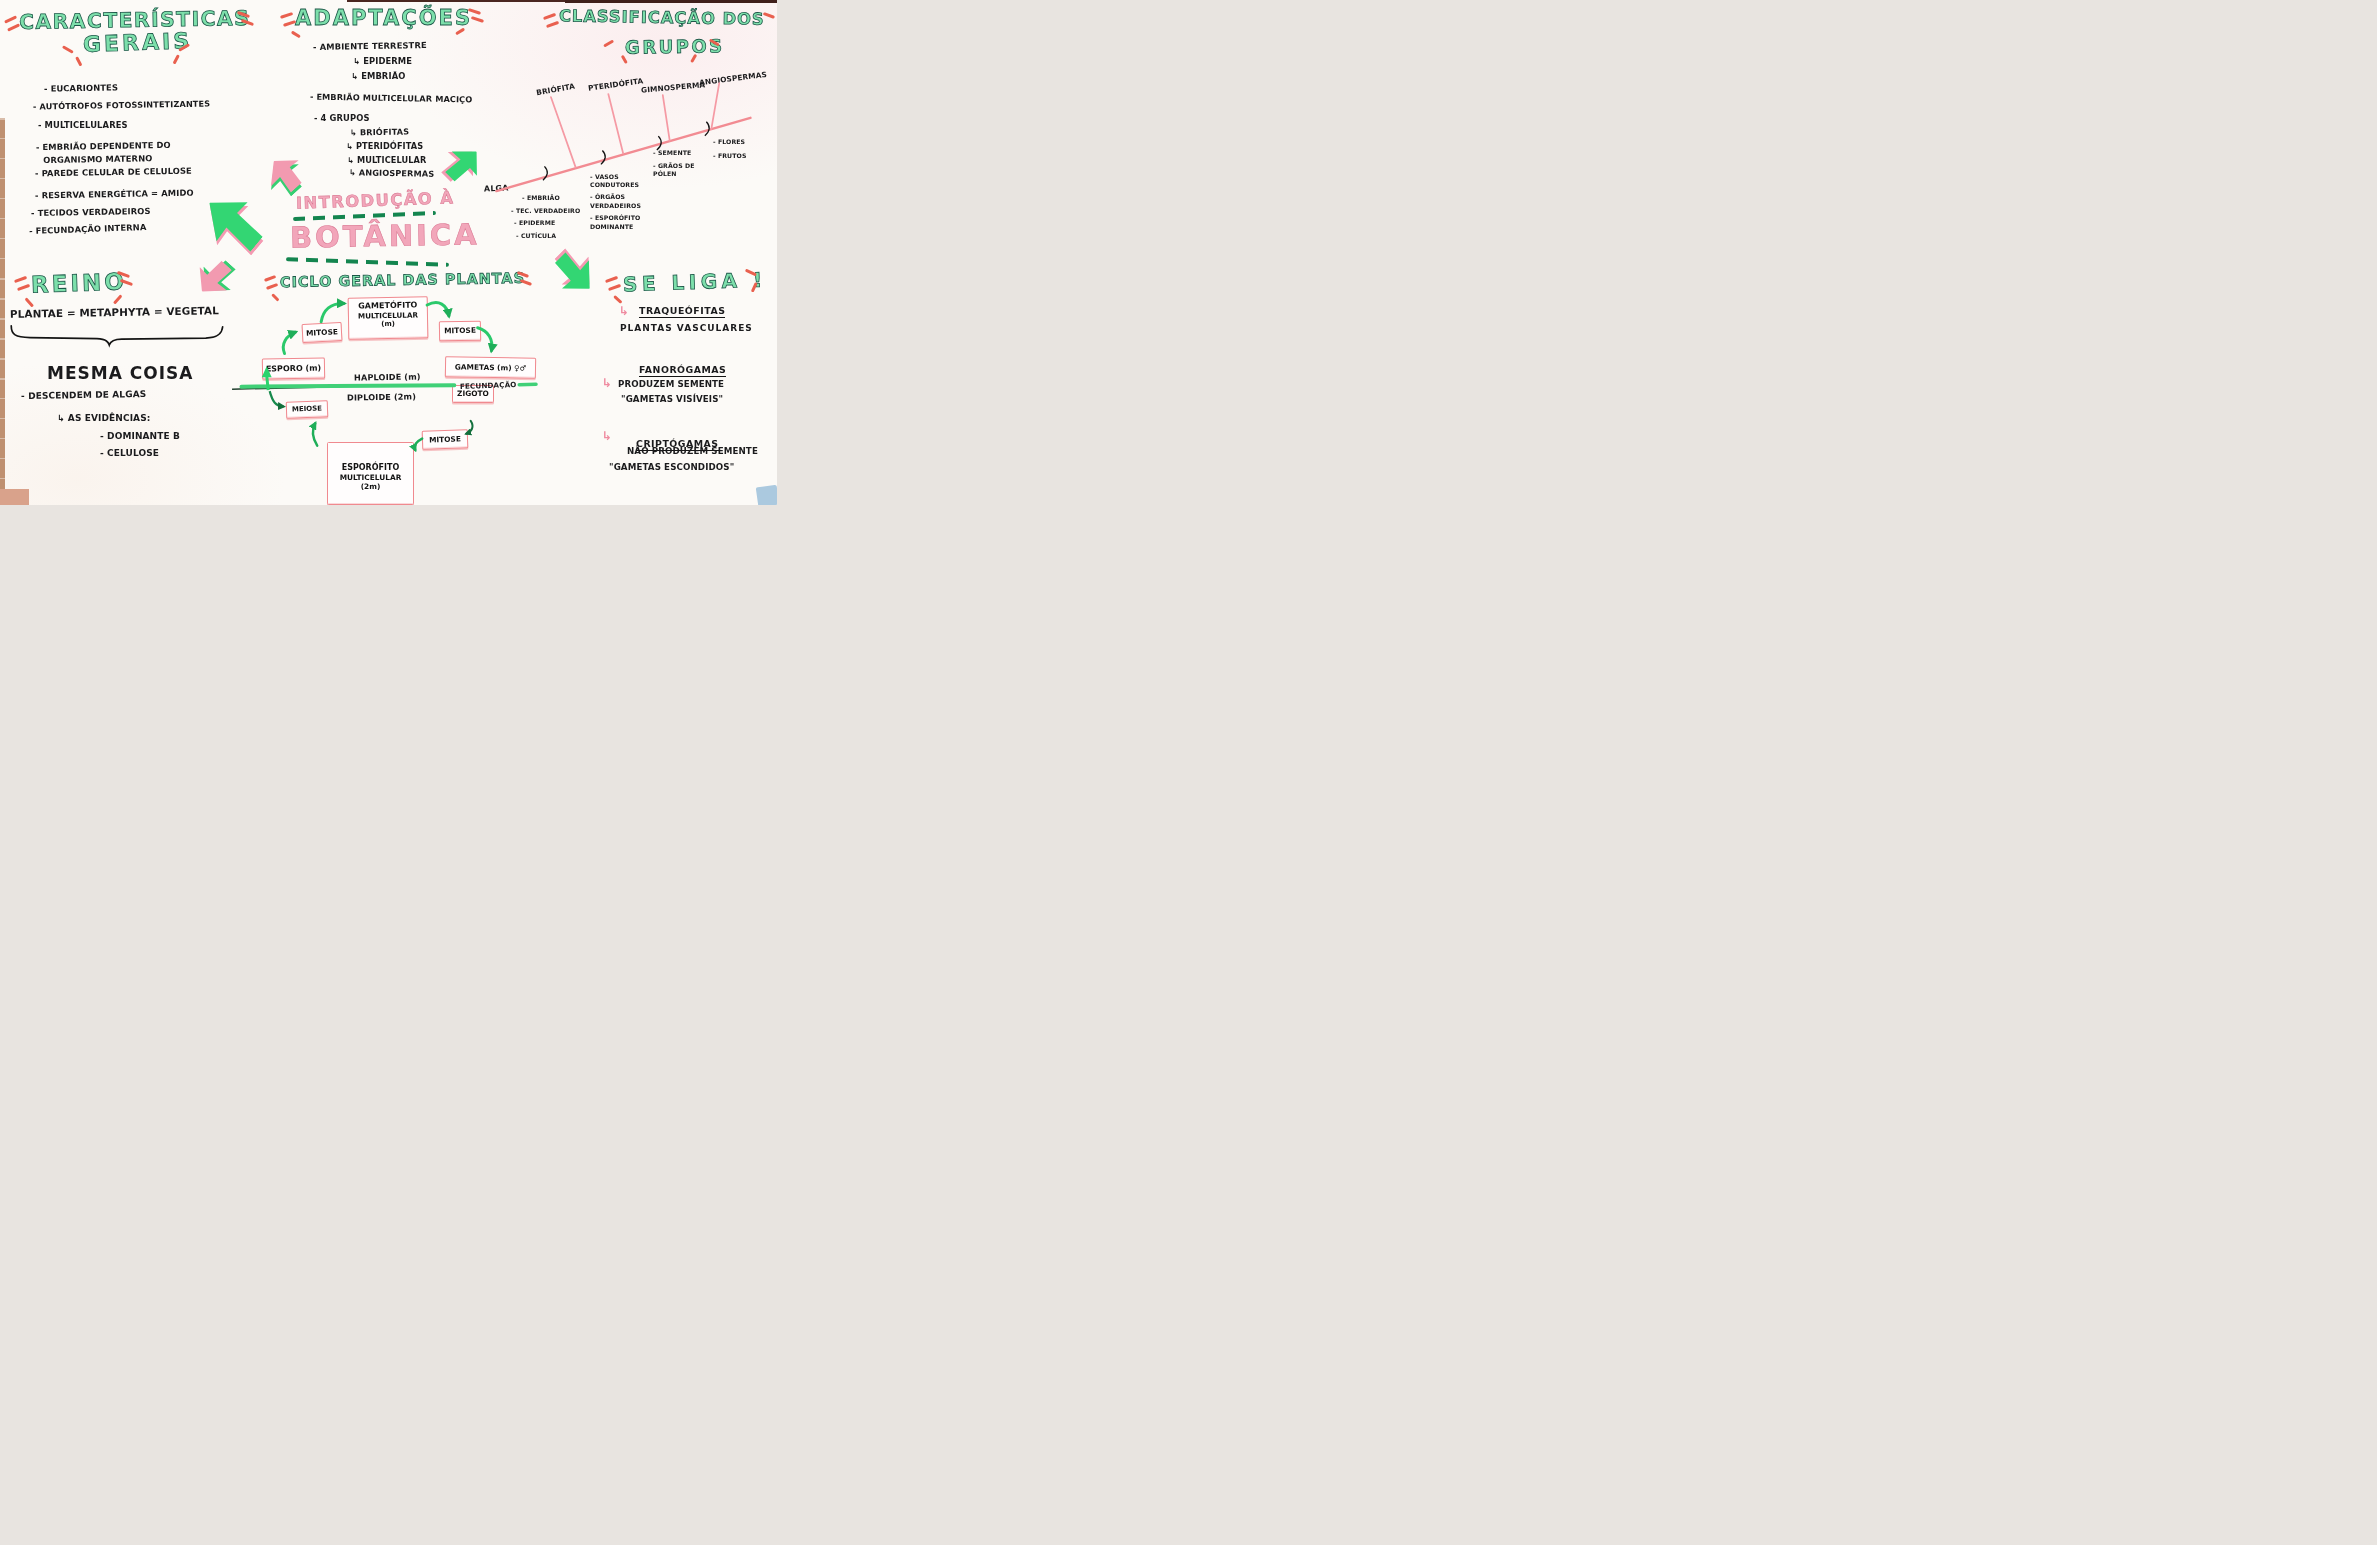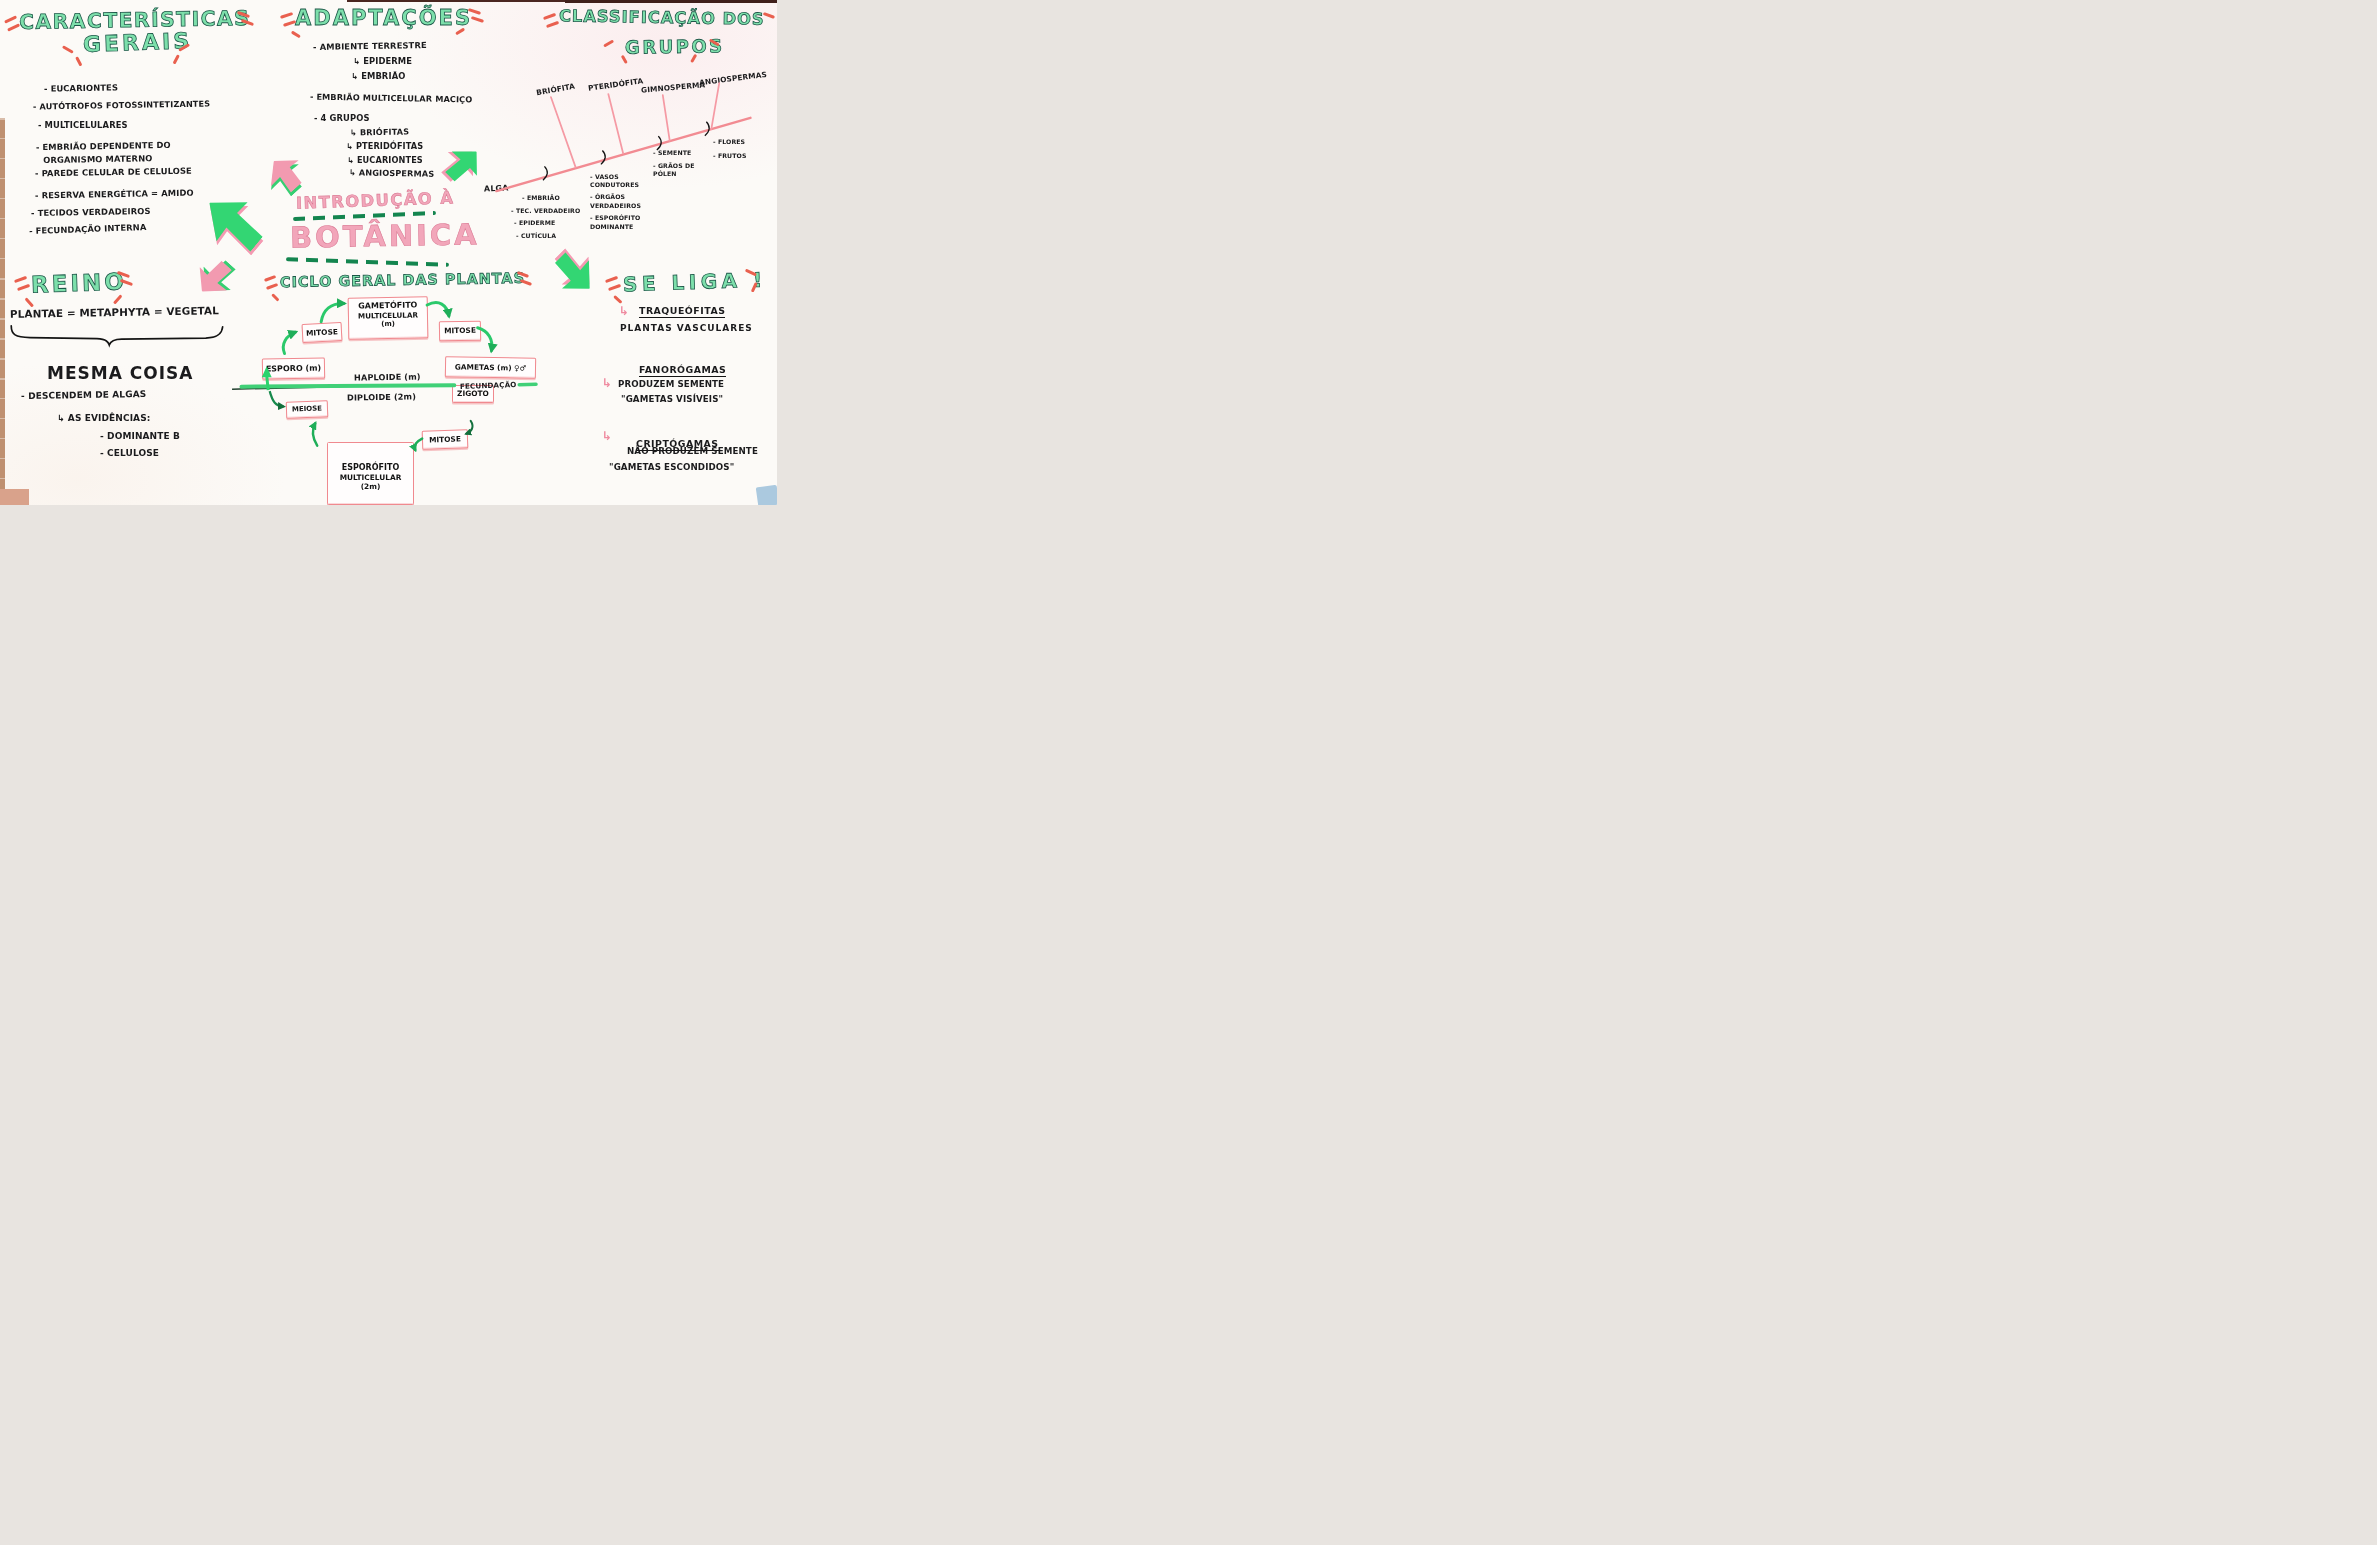--- a/index.html
+++ b/index.html
@@ -74,21 +74,21 @@
     <div class="accent" style="left:291px;top:33px;width:10px;transform:rotate(32deg);"></div>
     <div class="accent" style="left:455px;top:30px;width:10px;transform:rotate(-32deg);"></div>
 
     <div class="abs hand" style="left:313px;top:41px;font-size:8.4px;transform:rotate(-1deg);">- AMBIENTE TERRESTRE</div>
     <div class="abs hand" style="left:353px;top:56px;font-size:8.4px;">↳ EPIDERME</div>
     <div class="abs hand" style="left:351px;top:71px;font-size:8.4px;">↳ EMBRIÃO</div>
     <div class="abs hand" style="left:310px;top:93px;font-size:8.2px;transform:rotate(1deg);">- EMBRIÃO MULTICELULAR MACIÇO</div>
     <div class="abs hand" style="left:314px;top:113px;font-size:8.4px;">- 4 GRUPOS</div>
     <div class="abs hand" style="left:350px;top:127px;font-size:8.2px;transform:rotate(-1deg);">↳ BRIÓFITAS</div>
     <div class="abs hand" style="left:346px;top:141px;font-size:8.2px;">↳ PTERIDÓFITAS</div>
-    <div class="abs hand" style="left:347px;top:155px;font-size:8.2px;">↳ EUCARIONTES</div>
+    <div class="abs hand" style="left:347px;top:155px;font-size:8.2px;">↳ MULTICELULAR</div>
     <div class="abs hand" style="left:349px;top:168px;font-size:8.2px;transform:rotate(1deg);">↳ ANGIOSPERMAS</div>
   </div>
 
   <div>
     <div class="abs t-green" style="left:559px;top:8px;font-size:16.3px;letter-spacing:1px;transform:rotate(1deg);">CLASSIFICAÇÃO DOS</div>
     <div class="abs t-green" style="left:625px;top:36px;font-size:18px;letter-spacing:2.5px;transform:rotate(-1deg);">GRUPOS</div>
     <div class="accent" style="left:543px;top:15px;width:13px;transform:rotate(-20deg);"></div>
     <div class="accent" style="left:546px;top:23px;width:13px;transform:rotate(-20deg);"></div>
     <div class="accent" style="left:763px;top:14px;width:12px;transform:rotate(20deg);"></div>
     <div class="accent" style="left:603px;top:42px;width:11px;transform:rotate(-30deg);"></div>

